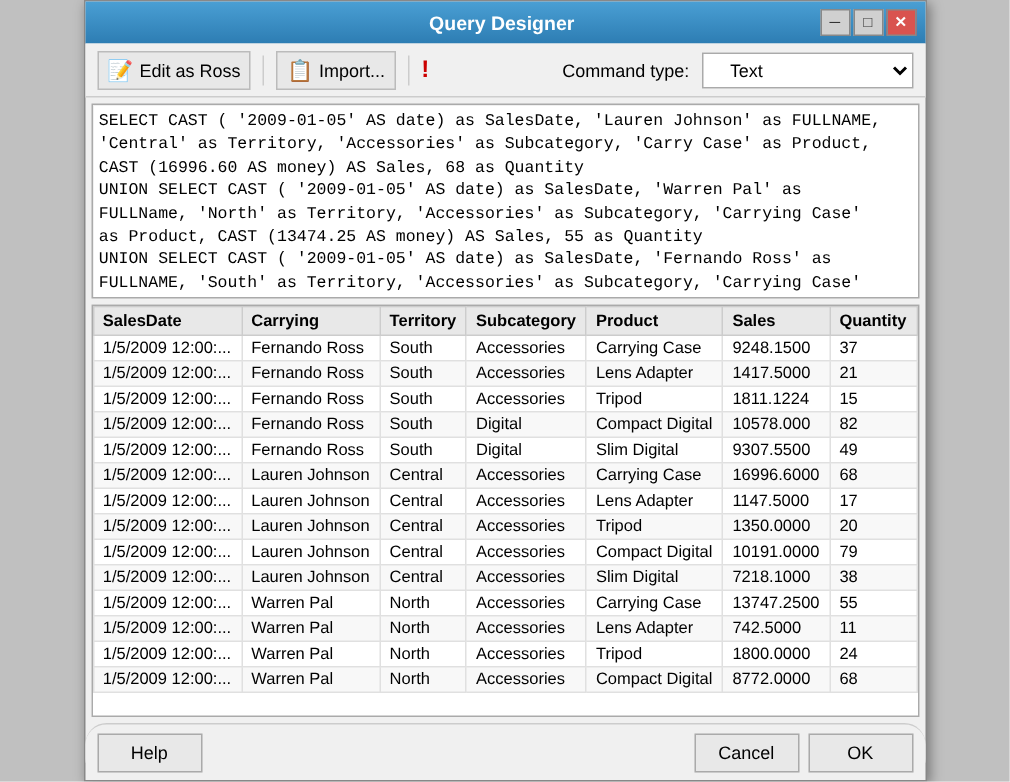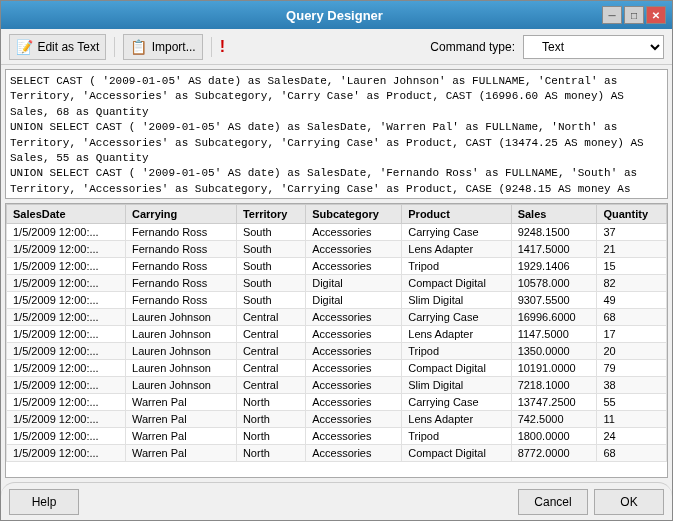--- a/index.html
+++ b/index.html
@@ -8,21 +8,21 @@
       font-size: 12px;
       background: #c0c0c0;
       display: flex;
       justify-content: center;
       align-items: center;
       width: 673px;
       height: 521px;
       overflow: hidden;
     }
     .window {
-      width: 673px;
+      width: 562px;
       height: 521px;
       background: #f0f0f0;
       border: 1px solid #888;
       box-shadow: 2px 2px 8px rgba(0,0,0,0.4);
       display: flex;
       flex-direction: column;
     }
     .title-bar {
       background: linear-gradient(to bottom, #4a9fd4, #2d7db3);
       color: white;
@@ -216,21 +216,21 @@
     <div class="title-bar-controls">
       <div class="title-btn">─</div>
       <div class="title-btn">□</div>
       <div class="title-btn close">✕</div>
     </div>
   </div>
 
   <div class="toolbar">
     <button class="toolbar-btn">
       <span class="toolbar-icon">📝</span>
-      <span>Edit as Text</span>
+      <span>Edit as Ross</span>
     </button>
     <div class="toolbar-separator"></div>
     <button class="toolbar-btn">
       <span class="toolbar-icon">📋</span>
       <span>Import...</span>
     </button>
     <div class="toolbar-separator"></div>
     <span class="exclamation">!</span>
     <span class="cmd-type-label">Command type:</span>
     <select class="cmd-type-select">
@@ -277,21 +277,21 @@
                 <td>Lens Adapter</td>
                 <td>1417.5000</td>
                 <td>21</td>
               </tr>
               <tr>
                 <td>1/5/2009 12:00:...</td>
                 <td>Fernando Ross</td>
                 <td>South</td>
                 <td>Accessories</td>
                 <td>Tripod</td>
-                <td>1929.1406</td>
+                <td>1811.1224</td>
                 <td>15</td>
               </tr>
               <tr>
                 <td>1/5/2009 12:00:...</td>
                 <td>Fernando Ross</td>
                 <td>South</td>
                 <td>Digital</td>
                 <td>Compact Digital</td>
                 <td>10578.000</td>
                 <td>82</td>

